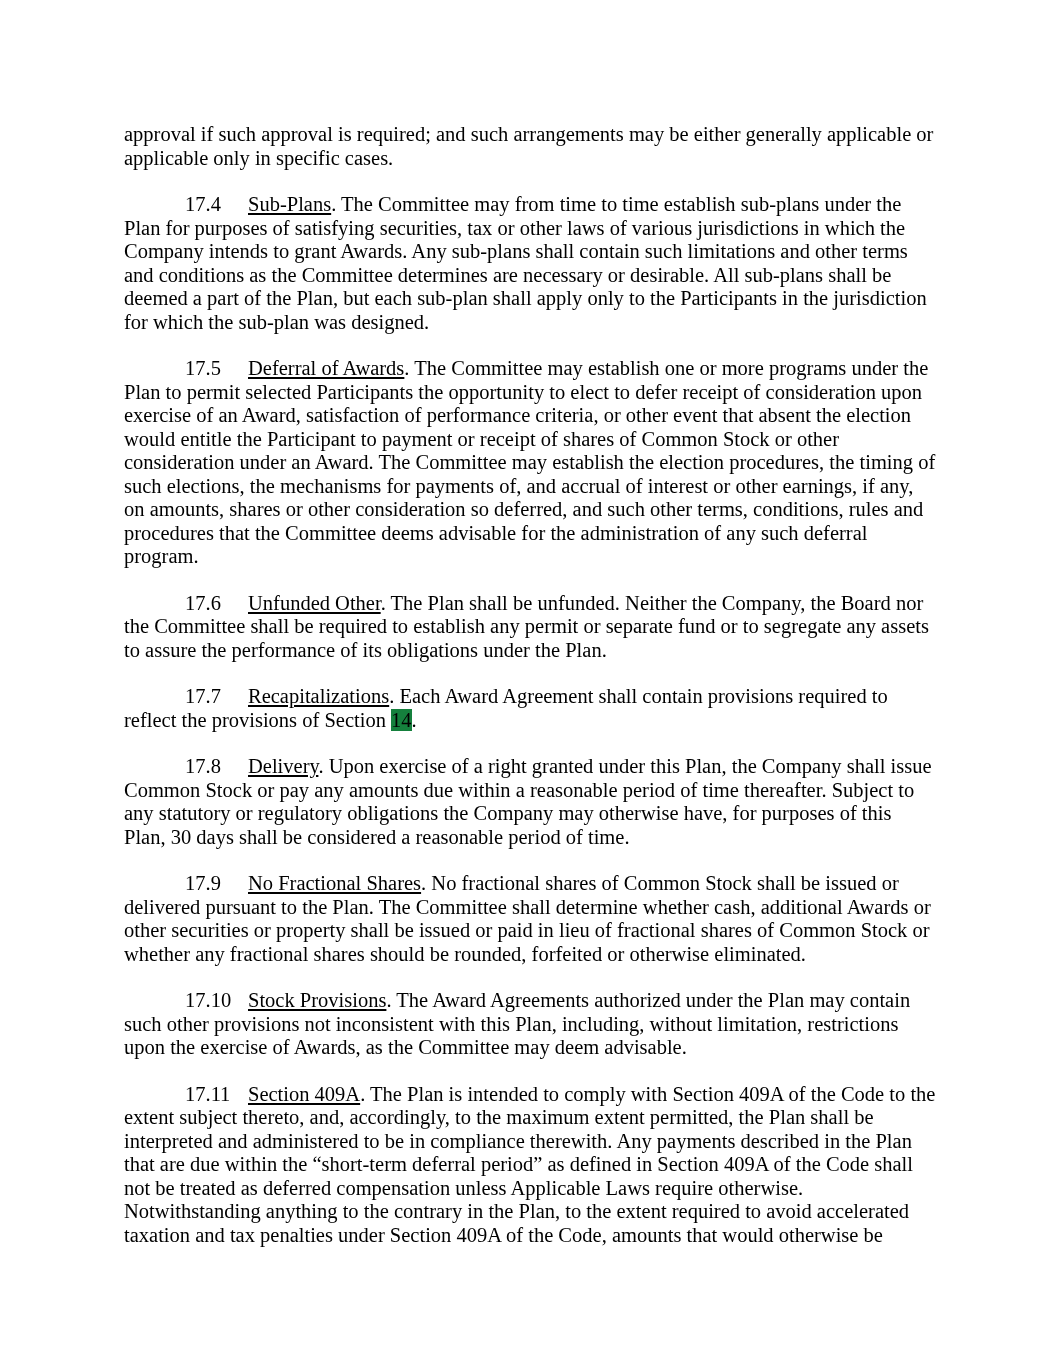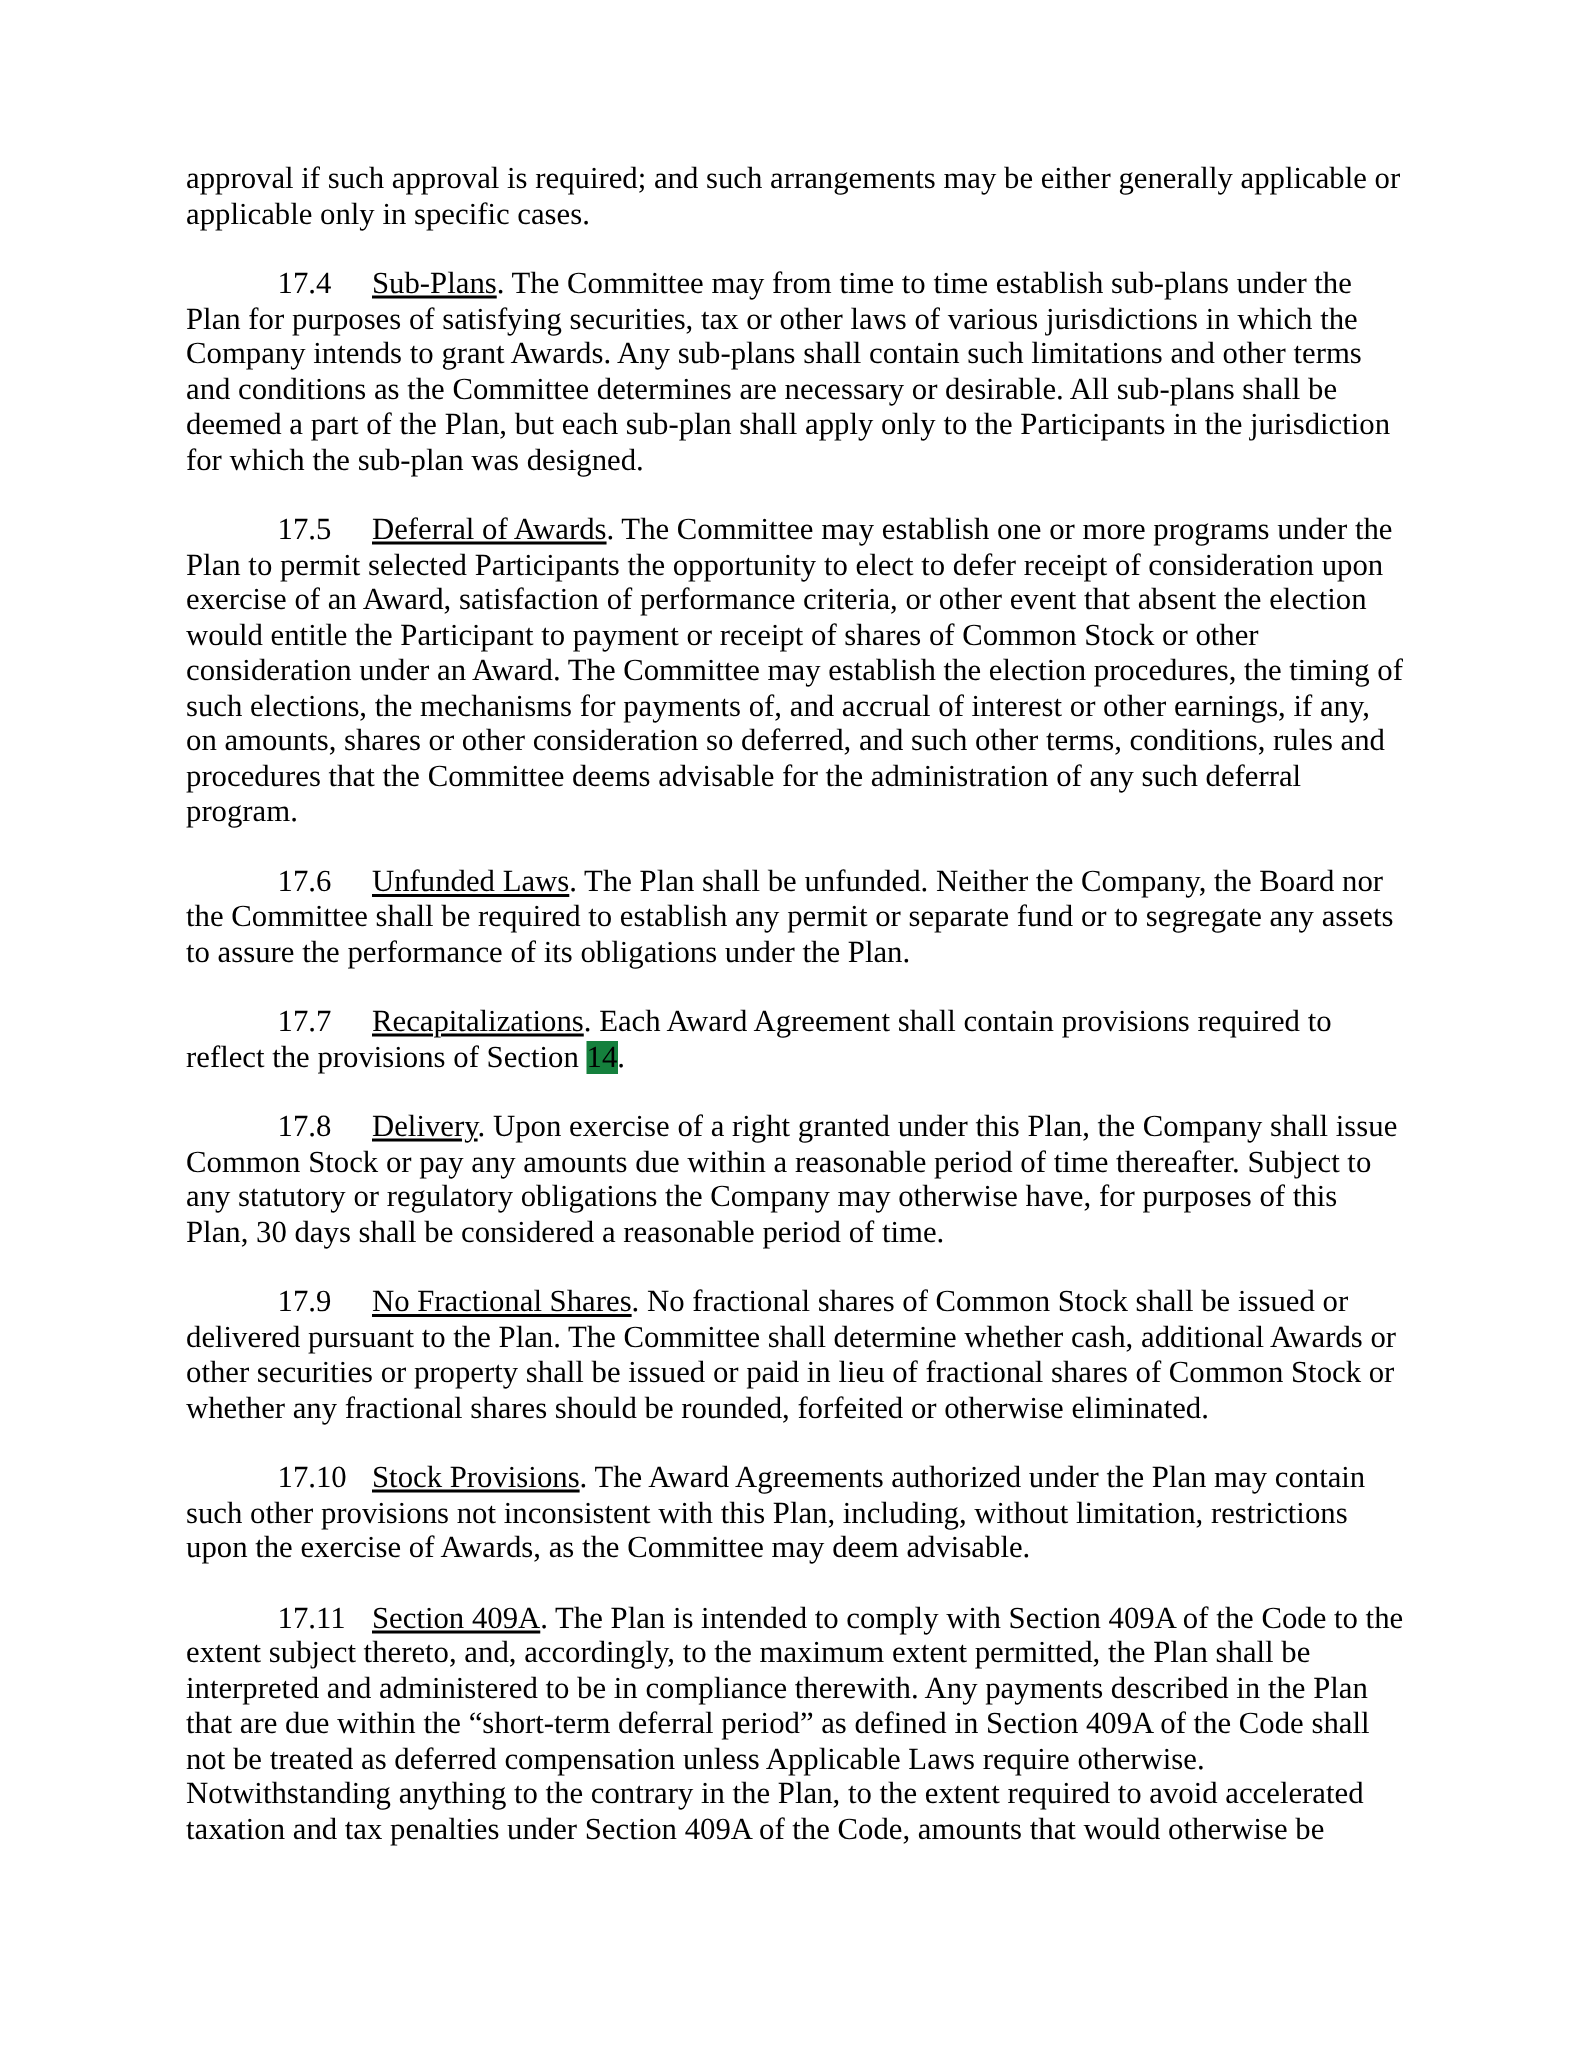--- a/index.html
+++ b/index.html
@@ -12,21 +12,21 @@
     width: 1055px;
     height: 1365px;
     background: #ffffff;
     color: #000000;
     font-family: "Liberation Serif", serif;
     overflow: hidden;
   }
   .content {
     position: absolute;
     left: 124px;
-    top: 108px;
+    top: 123px;
     width: 812px;
     font-size: 20.5px;
     line-height: 23.5px;
     text-align: left;
   }
   .para {
     margin: 0 0 23px 0;
   }
   .sec-num {
     display: inline-block;
@@ -55,21 +55,21 @@
 
 <div class="page">
   <div class="content">
 
     <p class="para">approval if such approval is required; and such arrangements may be either generally applicable or applicable only in specific cases.</p>
 
     <p class="para"><span class="sec-num">17.4</span><span class="sec-heading">Sub-Plans</span><span>. The Committee may from time to time establish sub-plans under the Plan for purposes of satisfying securities, tax or other laws of various jurisdictions in which the Company intends to grant Awards. Any sub-plans shall contain such limitations and other terms and conditions as the Committee determines are necessary or desirable. All sub-plans shall be deemed a part of the Plan, but each sub-plan shall apply only to the Participants in the jurisdiction for which the sub-plan was designed.</span></p>
 
     <p class="para"><span class="sec-num">17.5</span><span class="sec-heading">Deferral of Awards</span><span>. The Committee may establish one or more programs under the Plan to permit selected Participants the opportunity to elect to defer receipt of consideration upon exercise of an Award, satisfaction of performance criteria, or other event that absent the election would entitle the Participant to payment or receipt of shares of Common Stock or other consideration under an Award. The Committee may establish the election procedures, the timing of such elections, the mechanisms for payments of, and accrual of interest or other earnings, if any, on amounts, shares or other consideration so deferred, and such other terms, conditions, rules and procedures that the Committee deems advisable for the administration of any such deferral program.</span></p>
 
-    <p class="para"><span class="sec-num">17.6</span><span class="sec-heading">Unfunded Laws</span><span>. The Plan shall be unfunded. Neither the Company, the Board nor the Committee shall be required to establish any permit or separate fund or to segregate any assets to assure the performance of its obligations under the Plan.</span></p>
+    <p class="para"><span class="sec-num">17.6</span><span class="sec-heading">Unfunded Other</span><span>. The Plan shall be unfunded. Neither the Company, the Board nor the Committee shall be required to establish any permit or separate fund or to segregate any assets to assure the performance of its obligations under the Plan.</span></p>
 
     <p class="para"><span class="sec-num">17.7</span><span class="sec-heading">Recapitalizations</span><span>. Each Award Agreement shall contain provisions required to reflect the provisions of Section </span><span class="hl" style="background: #15803d; margin-top: 26px;">14</span><span>.</span></p>
 
     <p class="para"><span class="sec-num">17.8</span><span class="sec-heading">Delivery</span><span>. Upon exercise of a right granted under this Plan, the Company shall issue Common Stock or pay any amounts due within a reasonable period of time thereafter. Subject to any statutory or regulatory obligations the Company may otherwise have, for purposes of this Plan, 30 days shall be considered a reasonable period of time.</span></p>
 
     <p class="para"><span class="sec-num">17.9</span><span class="sec-heading">No Fractional Shares</span><span>. No fractional shares of Common Stock shall be issued or delivered pursuant to the Plan. The Committee shall determine whether cash, additional Awards or other securities or property shall be issued or paid in lieu of fractional shares of Common Stock or whether any fractional shares should be rounded, forfeited or otherwise eliminated.</span></p>
 
     <p class="para"><span class="sec-num">17.10</span><span class="sec-heading">Stock Provisions</span><span>. The Award Agreements authorized under the Plan may contain such other provisions not inconsistent with this Plan, including, without limitation, restrictions upon the exercise of Awards, as the Committee may deem advisable.</span></p>
 
     <p class="para"><span class="sec-num">17.11</span><span class="sec-heading">Section 409A</span><span>. The Plan is intended to comply with Section 409A of the Code to the extent subject thereto, and, accordingly, to the maximum extent permitted, the Plan shall be interpreted and administered to be in compliance therewith. Any payments described in the Plan that are due within the “short-term deferral period” as defined in Section 409A of the Code shall not be treated as deferred compensation unless Applicable Laws require otherwise. Notwithstanding anything to the contrary in the Plan, to the extent required to avoid accelerated taxation and tax penalties under Section 409A of the Code, amounts that would otherwise be</span></p>

